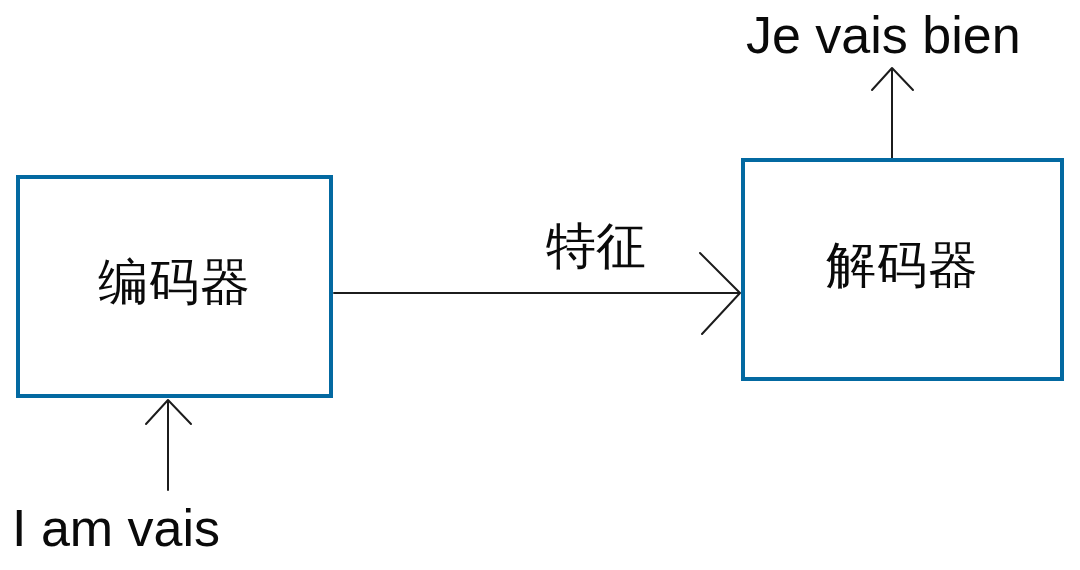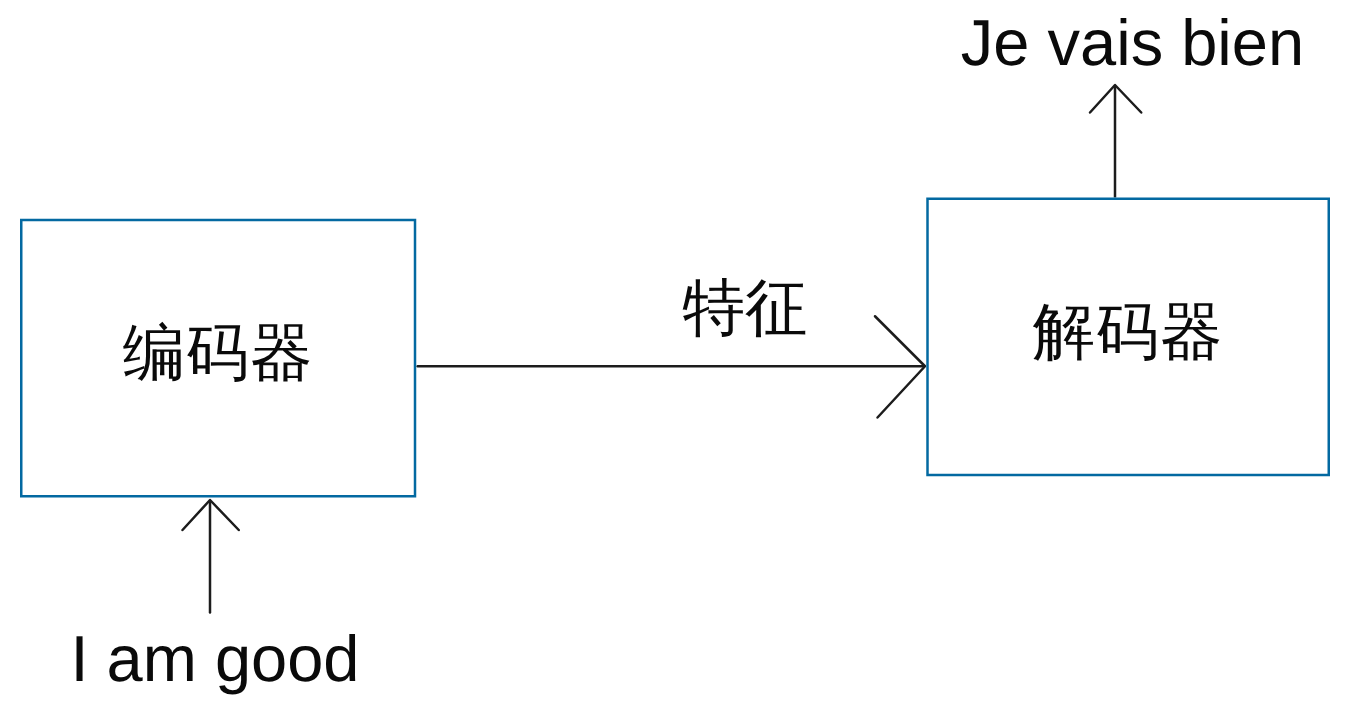--- a/index.html
+++ b/index.html
@@ -27,21 +27,21 @@
   .arrow-layer polyline {
     stroke: #1c1c1c;
     stroke-width: 2;
     fill: none;
     stroke-linecap: round;
     stroke-linejoin: round;
   }
   .node-box {
     position: absolute;
     box-sizing: border-box;
-    border: 2px solid #0369a1;
+    border: 4px solid #0369a1;
     background: #ffffff;
     display: flex;
     align-items: center;
     justify-content: center;
   }
   .encoder-box {
     left: 16px;
     top: 175px;
     width: 317px;
     height: 223px;
@@ -65,21 +65,20 @@
     top: 218px;
     width: 256px;
     text-align: right;
     font-size: 50px;
     line-height: 1.15;
     color: #0a0a0a;
   }
   .io-text {
     position: absolute;
     width: 320px;
-    text-align: center;
     font-size: 52px;
     line-height: 1.1;
     color: #0a0a0a;
     white-space: nowrap;
   }
   .input-text {
     left: 12px;
     top: 500px;
   }
   .output-text {
@@ -113,17 +112,17 @@
   <div class="node-box encoder-box">
     <span class="node-label">编码器</span>
   </div>
 
   <div class="node-box decoder-box">
     <span class="node-label">解码器</span>
   </div>
 
   <div class="edge-label">特征</div>
 
-  <div class="io-text input-text">I am good</div>
+  <div class="io-text input-text">I am vais</div>
 
   <div class="io-text output-text">Je vais bien</div>
 
 </div>
 
 </body></html>

